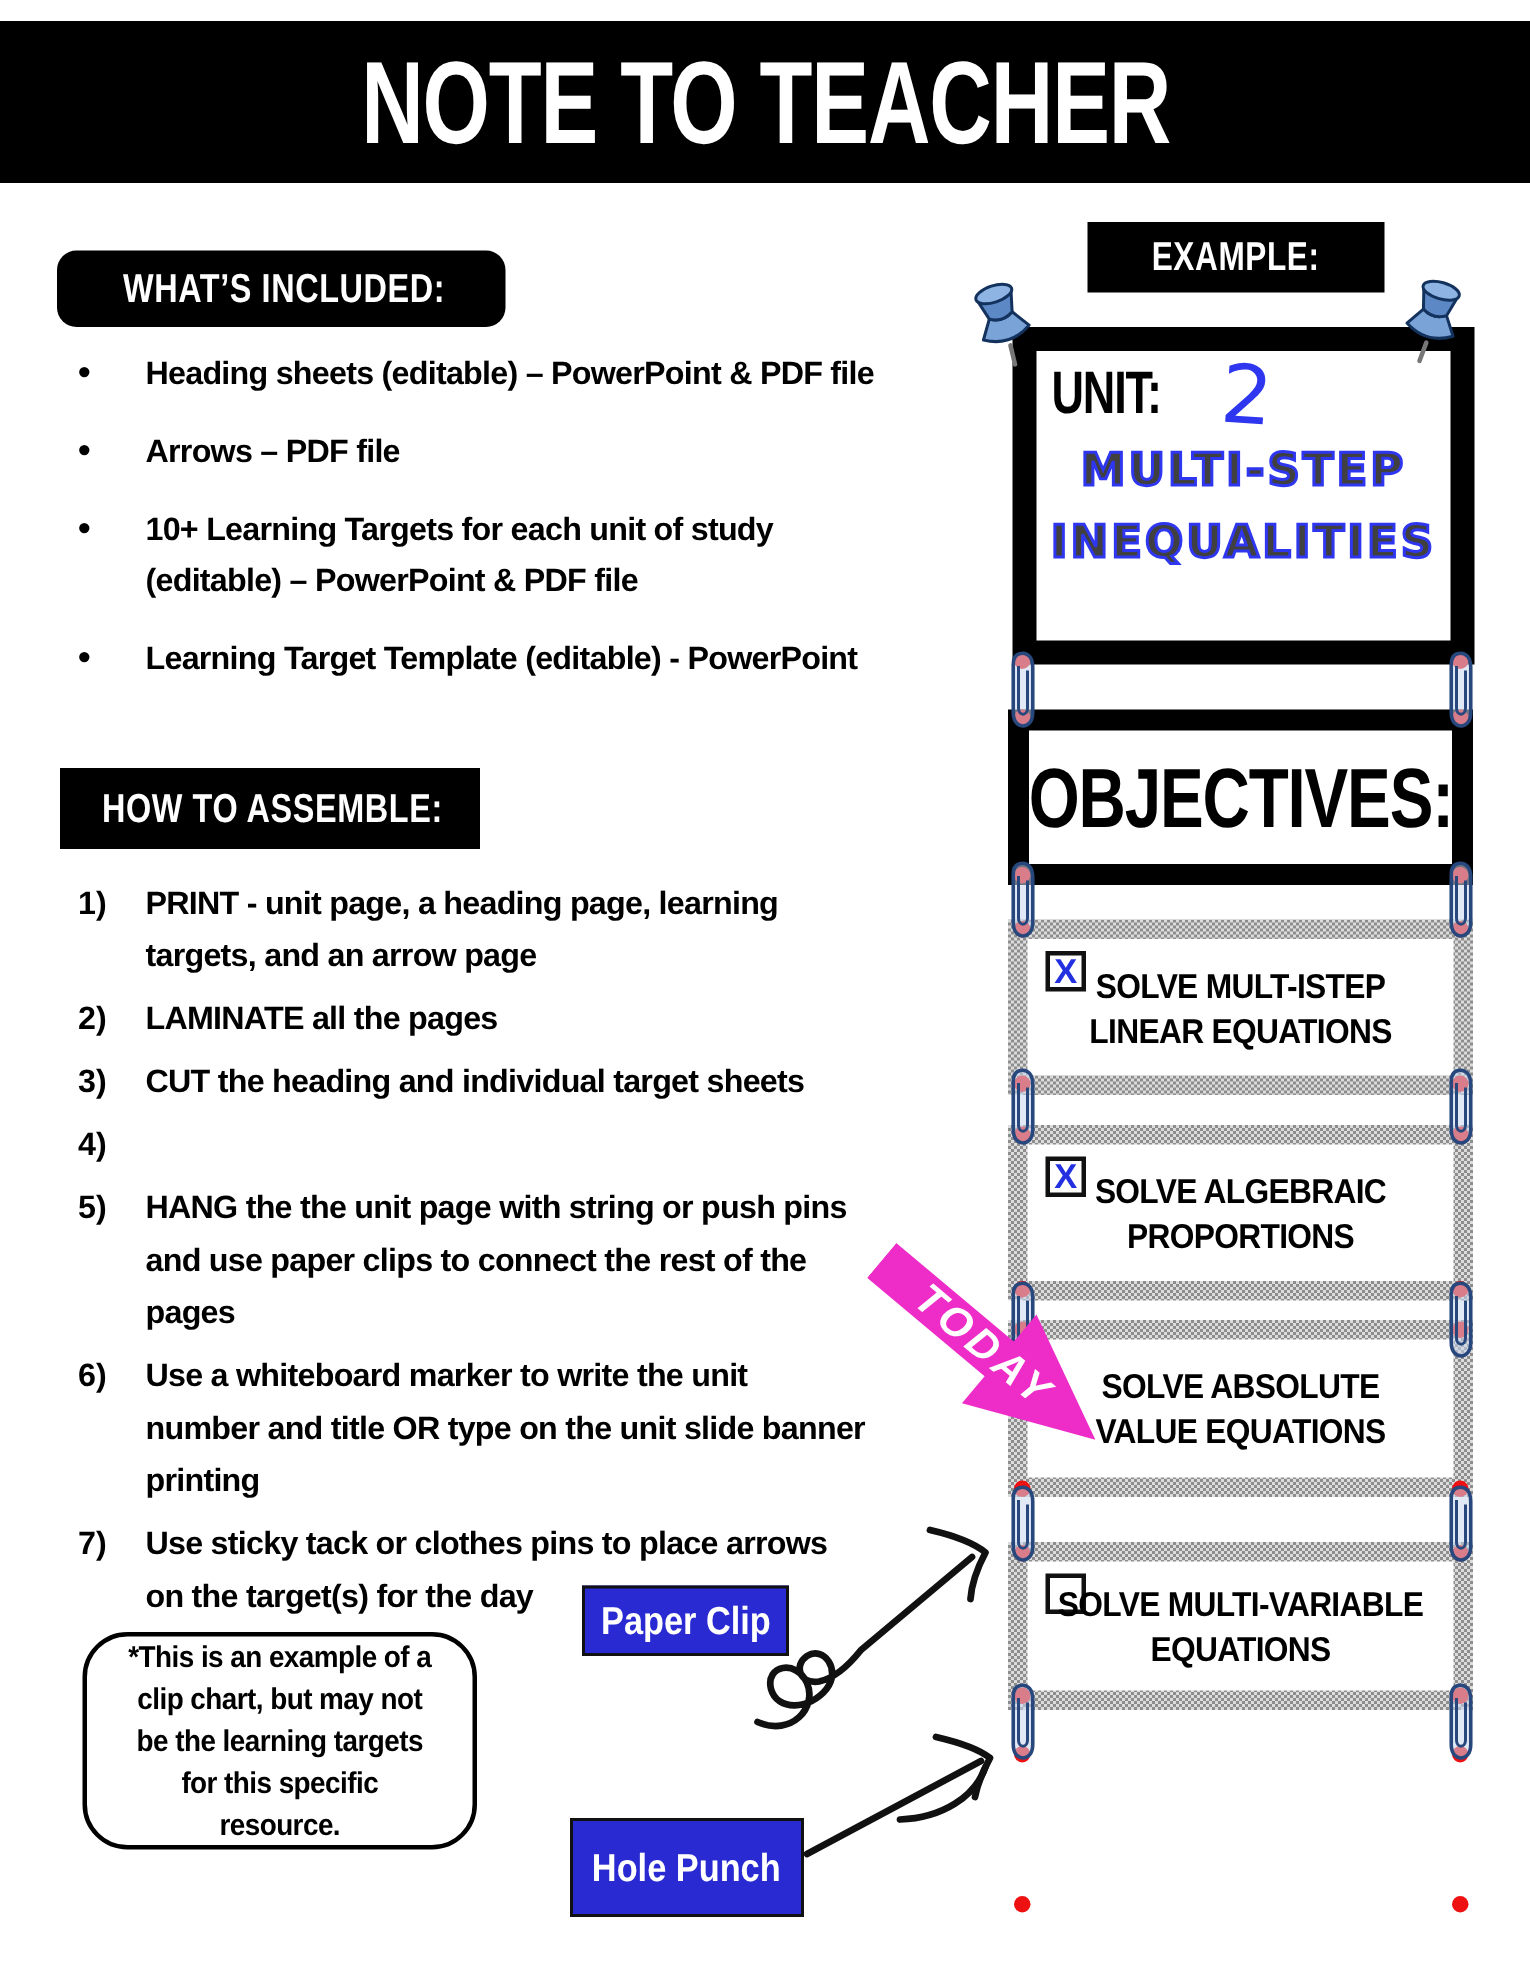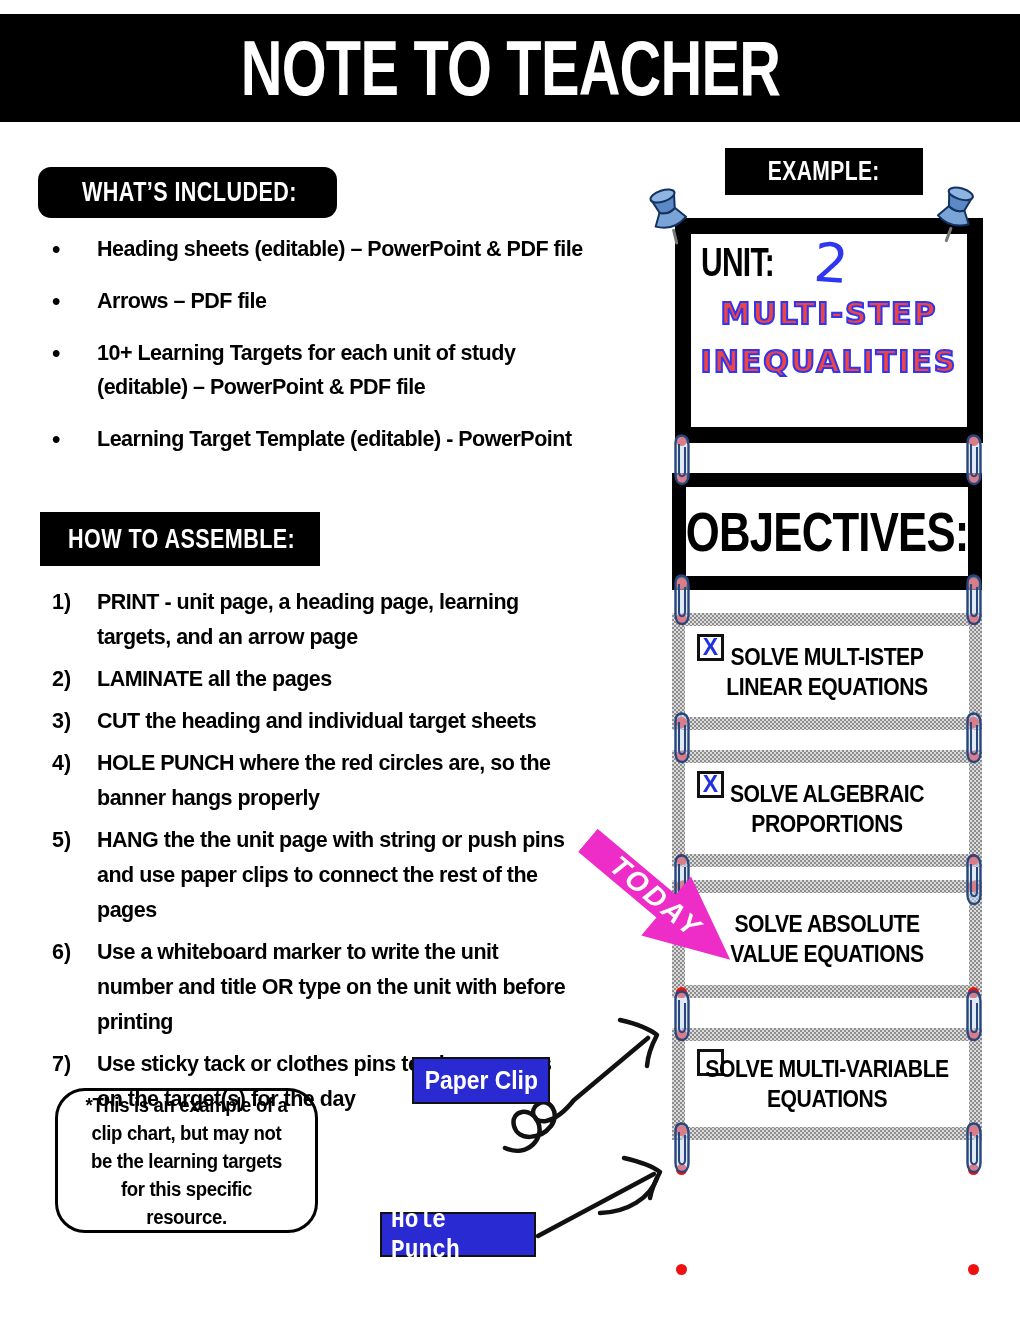--- a/index.html
+++ b/index.html
@@ -44,37 +44,37 @@
     padding:10px 16px; text-align:center;
   }
   .note-box span { font-size:20px; font-weight:700; letter-spacing:-0.4px; line-height:28px; display:inline-block; transform:scaleX(0.93); }
 
   
   .blue-tag {
     position:absolute; background:#2a2ad2; border:2px solid #111; color:#fff;
     display:flex; align-items:center; justify-content:center;
   }
   .blue-tag span { font-size:26px; font-weight:700; transform:scaleX(0.88); }
-  .tag-paperclip { left:412px; top:1057px; width:138px; height:47px; }
-  .tag-holepunch { left:380px; top:1212px; width:156px; height:45px;font-family:Liberation Mono, monospace; }
+  .tag-paperclip { left:388px; top:1057px; width:138px; height:47px; }
+  .tag-holepunch { left:380px; top:1212px; width:156px; height:66px; }
 
   
   .card { position:absolute; left:672px; width:310px; }
   .black-card { background:#000; }
   .unit-card { left:675px; top:218px; width:308px; height:225px; padding:16px; }
   .objectives-card { top:473px; height:117px; padding:14px; }
   .card .inner { background:#fff; width:100%; height:100%; position:relative; }
 
   .unit-row { position:absolute; left:10px; top:6px; display:flex; align-items:flex-start; }
   .unit-label { font-size:40px; font-weight:700; transform:scaleX(0.75); transform-origin:0 50%; letter-spacing:-1px; color:#000; }
   .unit-number { font-size:54px; font-weight:400; color:#2f36f0; margin-left:16px; margin-top:-8px; transform:rotate(4deg); font-family:"DejaVu Sans", sans-serif; }
   .unit-title { position:absolute; left:0; top:56px; width:100%; text-align:center; }
   .unit-title div {
     font-size:30px; font-weight:700; letter-spacing:2px; line-height:48px;
-    color:#ef4444; -webkit-text-stroke:2px #2f36f0; font-family:"DejaVu Sans", sans-serif;
+    color:#404040; -webkit-text-stroke:2px #2f36f0; font-family:"DejaVu Sans", sans-serif;
   }
   .obj { display:flex; align-items:center; justify-content:center; }
   .obj span { font-size:56px; font-weight:700; letter-spacing:-1px; transform:scaleX(0.78); color:#000; }
 
   .target-card {
     background:repeating-conic-gradient(#8d8d8d 0% 25%, #dcdcdc 0% 50%);
     background-size:4px 4px; padding:13px;
   }
   .t1 { top:613px; height:117px; } .t2 { top:750px; height:117px; }
   .t3 { top:880px; height:118px; } .t4 { top:1028px; height:112px; }
@@ -151,29 +151,28 @@
     <div class="item">
       <span class="num">2)</span>
       <span class="stext">LAMINATE all the pages</span>
     </div>
     <div class="item">
       <span class="num">3)</span>
       <span class="stext">CUT the heading and individual target sheets</span>
     </div>
     <div class="item">
       <span class="num">4)</span>
-      <span class="stext">HOLE PUNCH where the red circles are, so the banner hangs properly</span>
     </div>
     <div class="item">
       <span class="num">5)</span>
       <span class="stext">HANG the the unit page with string or push pins and use paper clips to connect the rest of the pages</span>
     </div>
     <div class="item">
       <span class="num">6)</span>
-      <span class="stext">Use a whiteboard marker to write the unit number and title OR type on the unit with before printing</span>
+      <span class="stext">Use a whiteboard marker to write the unit number and title OR type on the unit slide banner printing</span>
     </div>
     <div class="item">
       <span class="num">7)</span>
       <span class="stext">Use sticky tack or clothes pins to place arrows on the target(s) for the day</span>
     </div>
   </div>
 
   <div class="note-box">
     <span>*This is an example of a clip chart, but may not be the learning targets for this specific resource.</span>
   </div>

